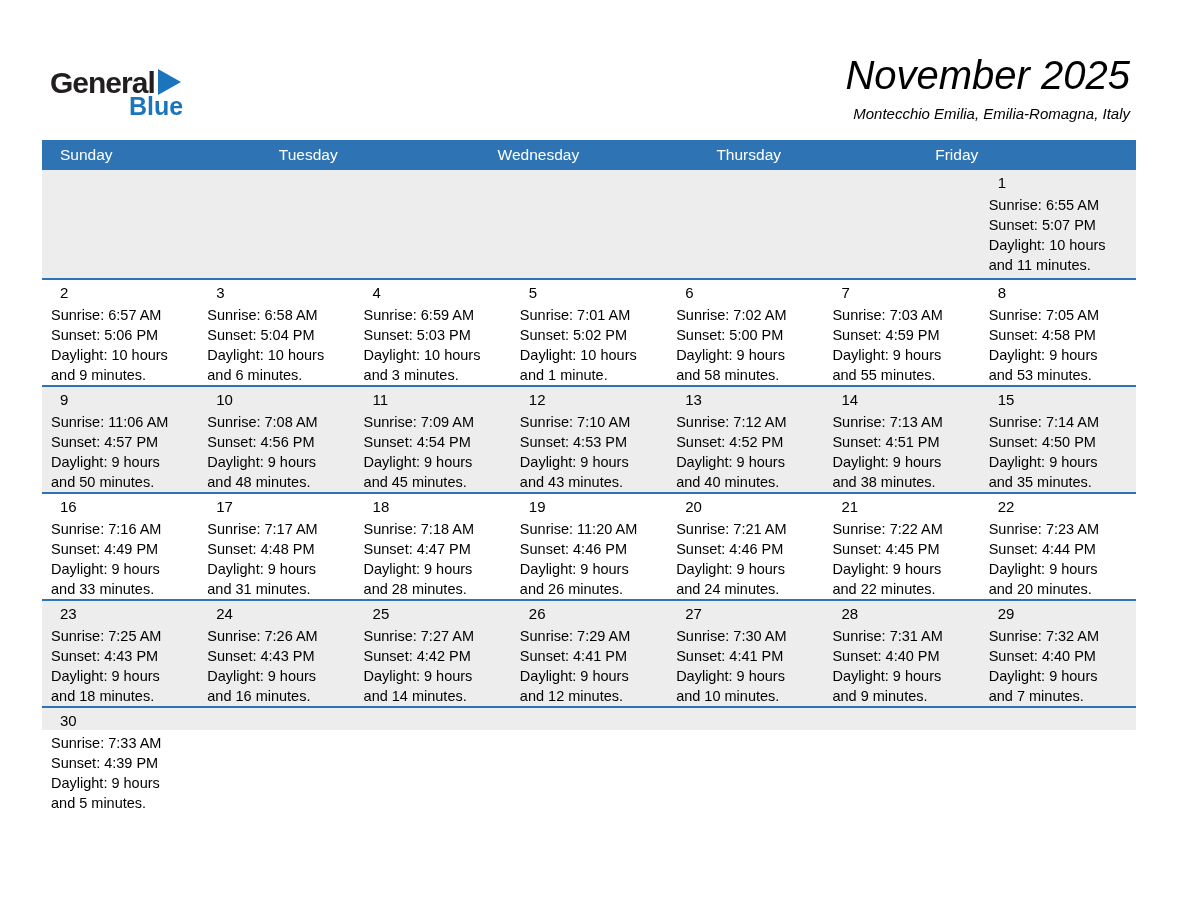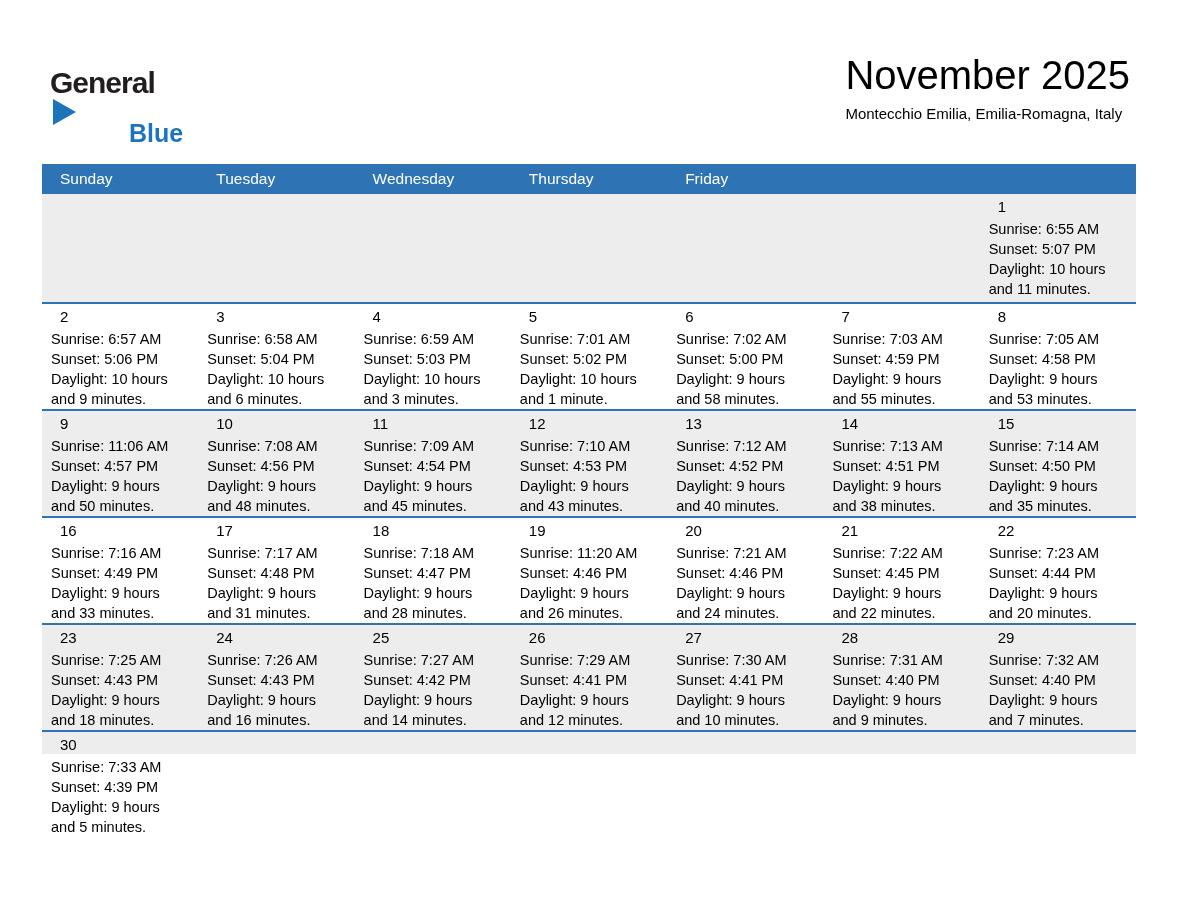--- a/index.html
+++ b/index.html
@@ -12,21 +12,21 @@
   .page { width: 1188px; height: 918px; overflow: hidden; position: relative; background:#fff; }
 
   
   .topbar {
     display: flex;
     justify-content: space-between;
     align-items: flex-start;
     padding: 52px 58px 0 50px;
   }
   .logo { margin-top: 16px; }
-  .logo-row1 { display: flex; align-items: flex-start; flex-direction: column; }
+  .logo-row1 { display: flex; align-items: flex-start; }
   .logo-general {
     font-size: 30px;
     font-weight: 600;
     letter-spacing: -1px;
     line-height: 1;
     color: #221e1f;
   }
   .logo-flag {
     display: inline-block;
     width: 0; height: 0;
@@ -37,39 +37,39 @@
     margin-top: 1px;
   }
   .logo-row2 {
     font-size: 25px;
     font-weight: 700;
     color: var(--logo-blue, #1C75BC);
     line-height: 1;
     padding-left: 79px;
     margin-top: -4px;
   }
-  .titles { text-align: left; }
+  .titles { text-align: right; font-style: italic; }
   .page-title {
     font-size: 40px;
     font-weight: 400;
     line-height: 1.15;
     color: #000;
   }
   .page-subtitle {
     font-size: 15px;
     font-weight: 400;
     margin-top: 7px;
     color: #000;
   }
 
   
   .calendar { margin: 18px 52px 0 42px; }
   .dow-row {
     display: grid;
-    grid-template-columns: repeat(7, 1fr);
+    grid-template-columns: repeat(5, 1fr);
     height: 30px;
     background: var(--header-bar, #2E74B5);
   }
   .dow-cell {
     color: #fff;
     font-size: 15.5px;
     display: flex;
     align-items: center;
     padding-left: 18px;
     overflow: hidden;

